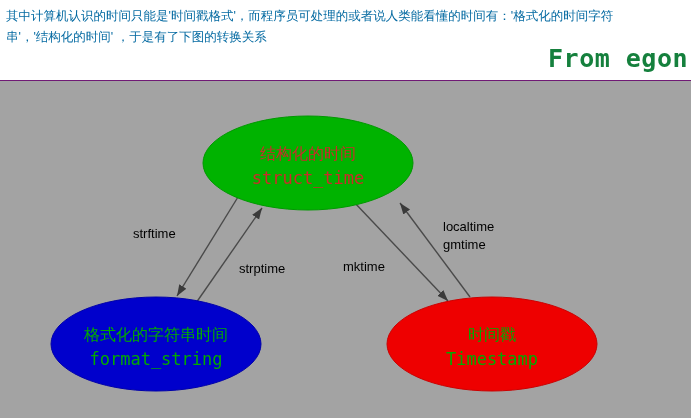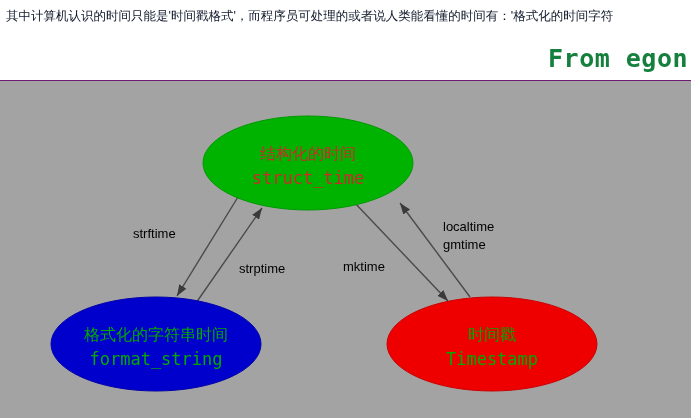--- a/index.html
+++ b/index.html
@@ -20,21 +20,21 @@
     background: #ffffff;
   }
   
   .note {
     position: absolute;
     left: 6px;
     top: 6px;
     width: 670px;
     font-size: 12.5px;
     line-height: 21px;
-    color: #0f172a;
+    color: #0369a1;
     letter-spacing: 0px;
   }
   .note-line2 {
     top: 27px;
   }
   
   .from-egon {
     position: absolute;
     right: 8px;
     top: 44px;
@@ -67,20 +67,21 @@
     font-size: 13px;
     fill: #000000;
   }
 </style>
 </head>
 <body>
 
 <div id="page">
 
   <div class="note">其中计算机认识的时间只能是'时间戳格式'，而程序员可处理的或者说人类能看懂的时间有：'格式化的时间字符</div>
+  <div class="note note-line2">串'，'结构化的时间' ，于是有了下图的转换关系</div>
 
   <div class="from-egon">From egon</div>
 
   <div id="diagram">
     <svg width="696" height="338" viewBox="0 0 696 338" xmlns="http://www.w3.org/2000/svg">
       <defs>
         <marker id="arrow" markerWidth="9" markerHeight="9" refX="8" refY="3" orient="auto" markerUnits="strokeWidth">
           <path d="M0,0 L8,3 L0,6 z" fill="#3a3a3a"></path>
         </marker>
       </defs>

